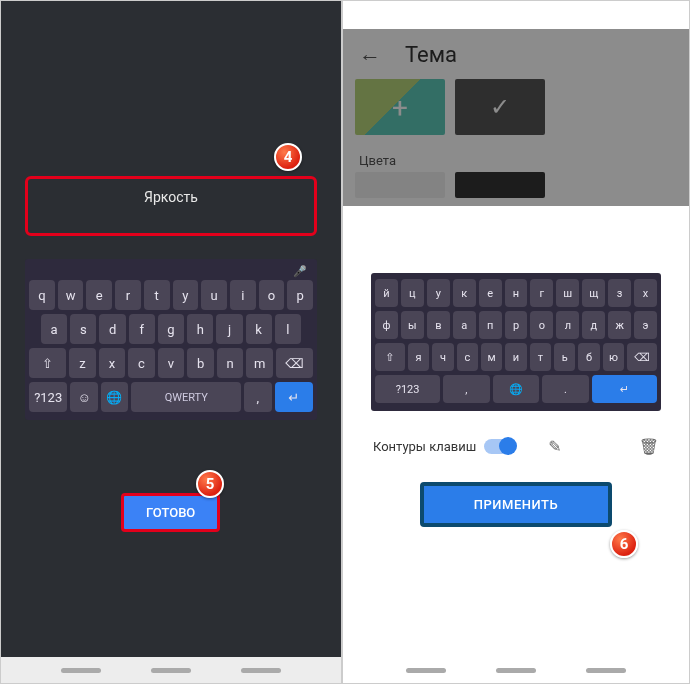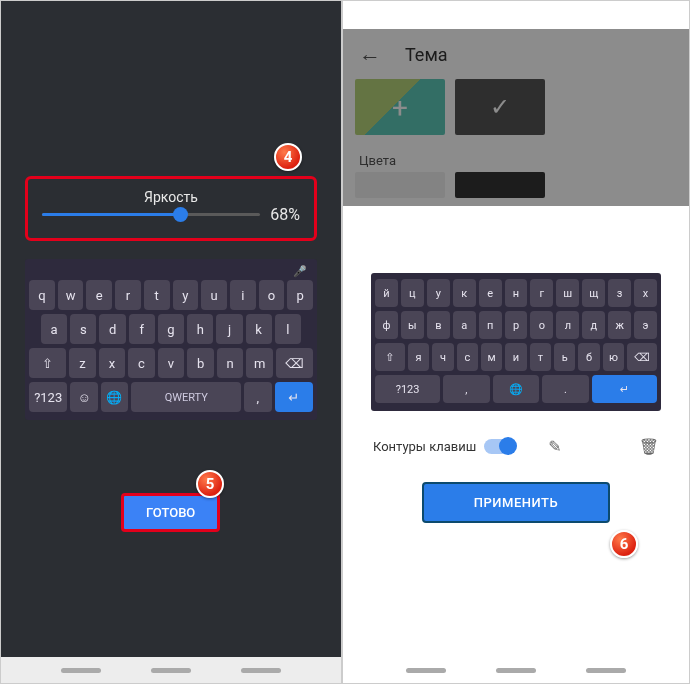--- a/index.html
+++ b/index.html
@@ -13,21 +13,21 @@
 .back-arrow{font-size:22px;margin-right:24px;color:#555}
 .section-label{font-size:13px;color:#555;padding:8px 16px 4px}
 .themes-row{display:flex;gap:10px;padding:0 12px 10px}
 .theme-tile{width:90px;height:56px;border-radius:2px;display:flex;align-items:center;justify-content:center}
 .tile-add{background:linear-gradient(135deg,#b7d37a 0 45%,#5ec8b8 45% 100%);color:#fff;font-size:28px}
 .tile-sel{background:#555;color:#fff;font-size:24px}
 .colors-row{display:flex;gap:10px;padding:0 12px 8px}
 .color-tile{width:90px;height:26px;border-radius:2px}
 .dim{position:absolute;inset:0;background:rgba(0,0,0,.45)}
 .bright-panel{position:absolute;top:175px;left:24px;right:24px;background:#2b2e33;border:3px solid #e3001b;border-radius:6px;padding:10px 14px 14px;color:#e8e8e8}
-.bright-title{text-align:center;font-size:14px;}
+.bright-title{text-align:center;font-size:14px;margin-bottom:14px}
 .slider-row{display:flex;align-items:center;gap:10px}
 .track{flex:1;height:3px;background:#5a5a5a;position:relative;border-radius:2px}
 .fill{position:absolute;left:0;top:0;height:3px;background:#2b7de9;border-radius:2px}
 .thumb{position:absolute;top:-6px;width:15px;height:15px;background:#2b7de9;border-radius:50%}
 .kb{position:absolute;left:24px;right:24px;background:#2e2a3d;border-radius:3px;padding:6px 4px 4px}
 .kb-left{top:258px}
 .kb-row{display:flex;gap:3px;justify-content:center;margin-bottom:4px}
 .key{background:#4a4556;color:#e6e3ee;border-radius:4px;font-size:13px;display:flex;align-items:center;justify-content:center;height:30px;flex:1;min-width:0}
 .key-w{flex:1.4}
 .key-sp{flex:4;font-size:11px;color:#cfcbe0}
@@ -37,38 +37,31 @@
 .navbar{position:absolute;bottom:0;left:0;right:0;height:26px;background:#ededed;display:flex;justify-content:center;align-items:center;gap:50px}
 .navpill{width:40px;height:5px;background:#aaa;border-radius:3px}
 .preview-area{position:absolute;top:262px;left:0;right:0;bottom:0;background:#fff}
 .kb-right{margin:10px 28px 0;background:#2e2a3d;border-radius:3px;padding:6px 4px 4px;position:relative}
 .kb-right .key{height:28px;font-size:11px}
 .outline-row{display:flex;align-items:center;gap:8px;padding:26px 30px 0;font-size:13px;color:#333}
 .toggle{width:32px;height:15px;background:#a7c7f5;border-radius:10px;position:relative}
 .toggle::after{content:"";position:absolute;right:-1px;top:-2px;width:18px;height:18px;background:#2b7de9;border-radius:50%}
 .pencil{color:#666;font-size:16px;margin-left:24px}
 .trash{color:#666;font-size:16px;margin-left:auto}
-.apply-btn{display:block;margin:26px auto 0;background:#2b7de9;border:2px solid #0c4a6e;color:#fff;border-radius:4px;padding:11px 50px;font-size:13px;font-weight:500;letter-spacing:.5px}
+.apply-btn{display:block;margin:26px auto 0;background:#2b7de9;border:4px solid #0c4a6e;color:#fff;border-radius:4px;padding:11px 50px;font-size:13px;font-weight:500;letter-spacing:.5px}
 .badge{position:absolute;width:28px;height:28px;background:radial-gradient(circle at 35% 30%,#ff7a4a,#d21 70%);border:2px solid #fff;border-radius:50%;color:#fff;font-weight:700;font-size:15px;display:flex;align-items:center;justify-content:center;box-shadow:0 1px 3px rgba(0,0,0,.4)}
 </style>
 </head>
 <body>
 
 <div class="screen screen-left">
   <div class="statusbar"></div>
 
   <div class="bright-panel">
     <div class="bright-title">Яркость</div>
-    <div class="slider-row">
-      <div class="track">
-        <div class="fill" style="width:62%"></div>
-        <div class="thumb" style="left:60%"></div>
-      </div>
-      <span>68%</span>
-    </div>
   </div>
 
   <div class="kb kb-left">
     <div class="mic">🎤</div>
     <div class="kb-row" id="l-r1">
         <div class="key">q</div>
         <div class="key">w</div>
         <div class="key">e</div>
         <div class="key">r</div>
         <div class="key">t</div>
@@ -117,21 +110,21 @@
     <div class="navpill"></div>
     <div class="navpill"></div>
   </div>
 </div>
 
 <div class="screen screen-right">
   <div class="statusbar sr-top"></div>
   <div style="position:relative">
     <div class="appbar">
       <span class="back-arrow">←</span>
-      <span style="font-size:18px">Тема</span>
+      <span style="font-size:22px">Тема</span>
     </div>
     <div class="themes-row">
       <div class="theme-tile tile-add">+</div>
       <div class="theme-tile tile-sel">✓</div>
     </div>
     <div class="section-label">Цвета</div>
     <div class="colors-row">
       <div class="color-tile" style="background:#eee"></div>
       <div class="color-tile" style="background:#333"></div>
     </div>

